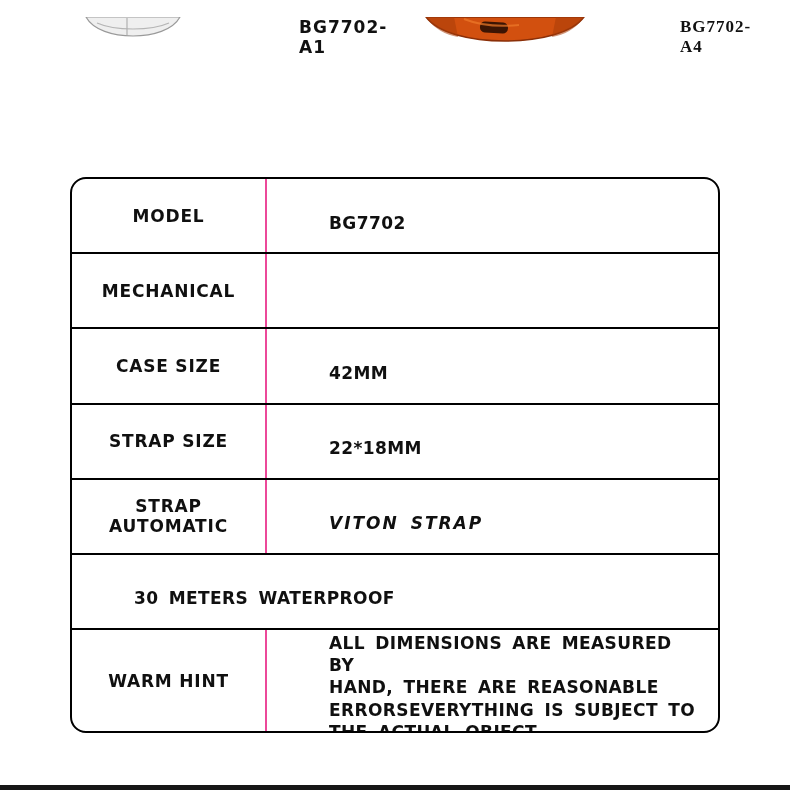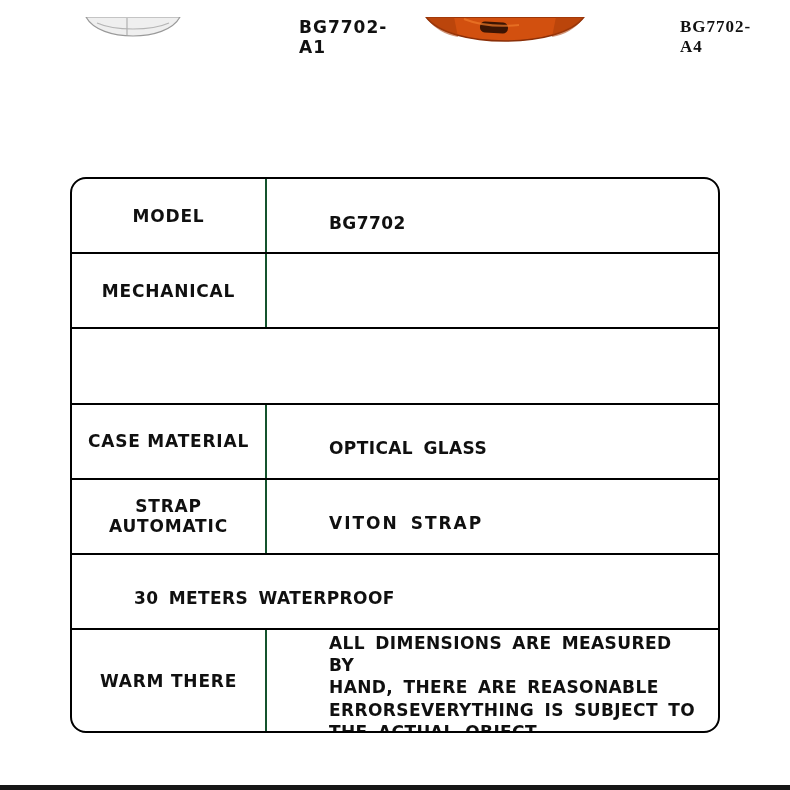--- a/index.html
+++ b/index.html
@@ -22,31 +22,31 @@
 
   
   .spec-table {
     position: absolute; left: 70px; top: 177px; width: 650px; height: 556px;
     border: 2px solid #000; border-radius: 16px; overflow: hidden;
     display: flex; flex-direction: column; background: #fff;
   }
   .spec-row { display: flex; flex: 1 1 0; min-height: 0; border-bottom: 2px solid #000; }
   .spec-row--tall { flex: 1.38 1 0; border-bottom: none; }
   .cell-label {
-    flex: 0 0 195px; border-right: 2px solid #14532d;
+    flex: 0 0 195px; border-right: 2px solid #ec4899;
     display: flex; align-items: center; justify-content: center;
     font-weight: bold; font-size: 17px; letter-spacing: 0.8px; text-align: center; padding: 0 8px;
   }
   .cell-value {
     flex: 1 1 auto; display: flex; align-items: center;
     padding: 20px 16px 6px 62px;
     font-weight: bold; font-size: 17px; letter-spacing: 0.4px; word-spacing: 4px;
     white-space: pre-line; line-height: 1.3;
   }
-  .cell-value--italic { letter-spacing: 2px; }
+  .cell-value--italic { font-style: italic; letter-spacing: 2px; }
 
   .bottom-strip { position: absolute; left: 0; bottom: 0; width: 100%; height: 5px; background: #161616; }
 </style>
 </head>
 <body>
 
 <div class="page">
 
   <div class="product product--a1">
     <div class="strap-wrap">
@@ -79,39 +79,41 @@
     <div class="spec-row">
       <div class="cell-label">MODEL</div>
       <div class="cell-value">BG7702</div>
     </div>
 
     <div class="spec-row">
       <div class="cell-label">MECHANICAL</div>
     </div>
 
     <div class="spec-row">
+      <div class="cell-label">CASE SIZE</div>
+      <div class="cell-value">42MM</div>
     </div>
 
+    <div class="spec-row">
+      <div class="cell-label">STRAP SIZE</div>
+      <div class="cell-value">22*18MM</div>
+    </div>
 
-    <div class="spec-row">
-      <div class="cell-label">CASE MATERIAL</div>
-      <div class="cell-value">OPTICAL GLASS</div>
-    </div>
 
     <div class="spec-row">
       <div class="cell-label">STRAP AUTOMATIC</div>
       <div class="cell-value cell-value--italic">VITON STRAP</div>
     </div>
 
     <div class="spec-row">
       <div class="cell-value">30 METERS WATERPROOF</div>
     </div>
 
     <div class="spec-row spec-row--tall">
-      <div class="cell-label">WARM THERE</div>
+      <div class="cell-label">WARM HINT</div>
       <div class="cell-value">ALL DIMENSIONS ARE MEASURED BY
 HAND, THERE ARE REASONABLE
 ERRORSEVERYTHING IS SUBJECT TO
 THE ACTUAL OBJECT</div>
     </div>
 
   </div>
 
   <div class="bottom-strip"></div>
 

